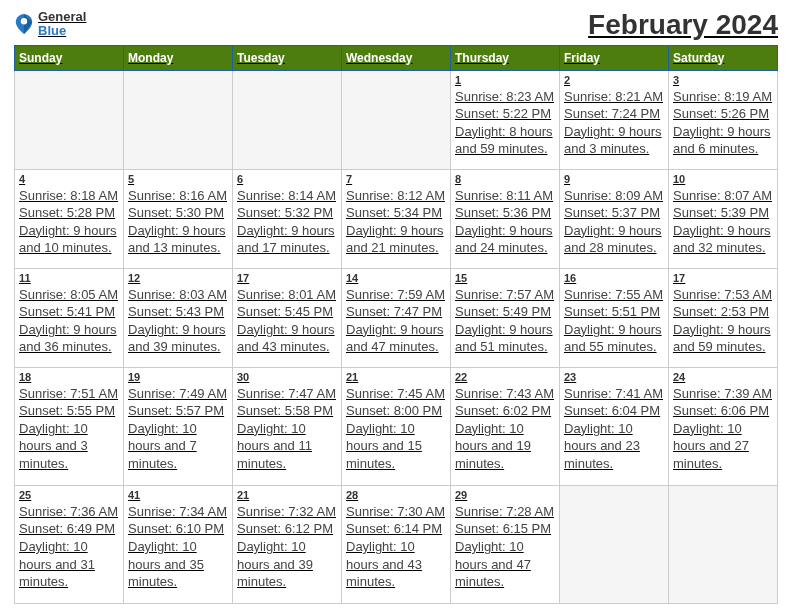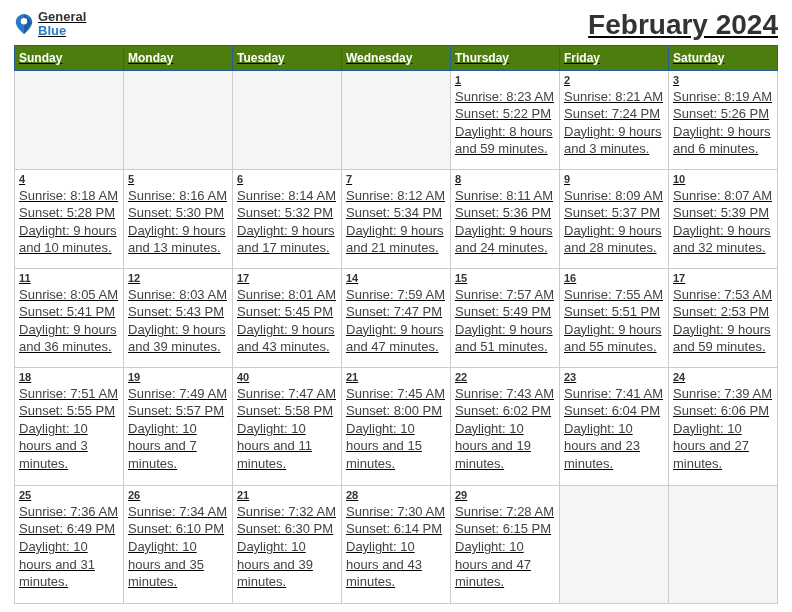--- a/index.html
+++ b/index.html
@@ -274,21 +274,21 @@
 and 3 minutes.</div>
           </td>
           <td>
             <div class="day-num">19</div>
             <div class="day-info">Sunrise: 7:49 AM
 Sunset: 5:57 PM
 Daylight: 10 hours
 and 7 minutes.</div>
           </td>
           <td>
-            <div class="day-num">40</div>
+            <div class="day-num">30</div>
             <div class="day-info">Sunrise: 7:47 AM
 Sunset: 5:58 PM
 Daylight: 10 hours
 and 11 minutes.</div>
           </td>
           <td>
             <div class="day-num">21</div>
             <div class="day-info">Sunrise: 7:45 AM
 Sunset: 8:00 PM
 Daylight: 10 hours
@@ -318,30 +318,30 @@
         </tr>
         <tr>
           <td>
             <div class="day-num">25</div>
             <div class="day-info">Sunrise: 7:36 AM
 Sunset: 6:49 PM
 Daylight: 10 hours
 and 31 minutes.</div>
           </td>
           <td>
-            <div class="day-num">26</div>
+            <div class="day-num">41</div>
             <div class="day-info">Sunrise: 7:34 AM
 Sunset: 6:10 PM
 Daylight: 10 hours
 and 35 minutes.</div>
           </td>
           <td>
             <div class="day-num">21</div>
             <div class="day-info">Sunrise: 7:32 AM
-Sunset: 6:30 PM
+Sunset: 6:12 PM
 Daylight: 10 hours
 and 39 minutes.</div>
           </td>
           <td>
             <div class="day-num">28</div>
             <div class="day-info">Sunrise: 7:30 AM
 Sunset: 6:14 PM
 Daylight: 10 hours
 and 43 minutes.</div>
           </td>

